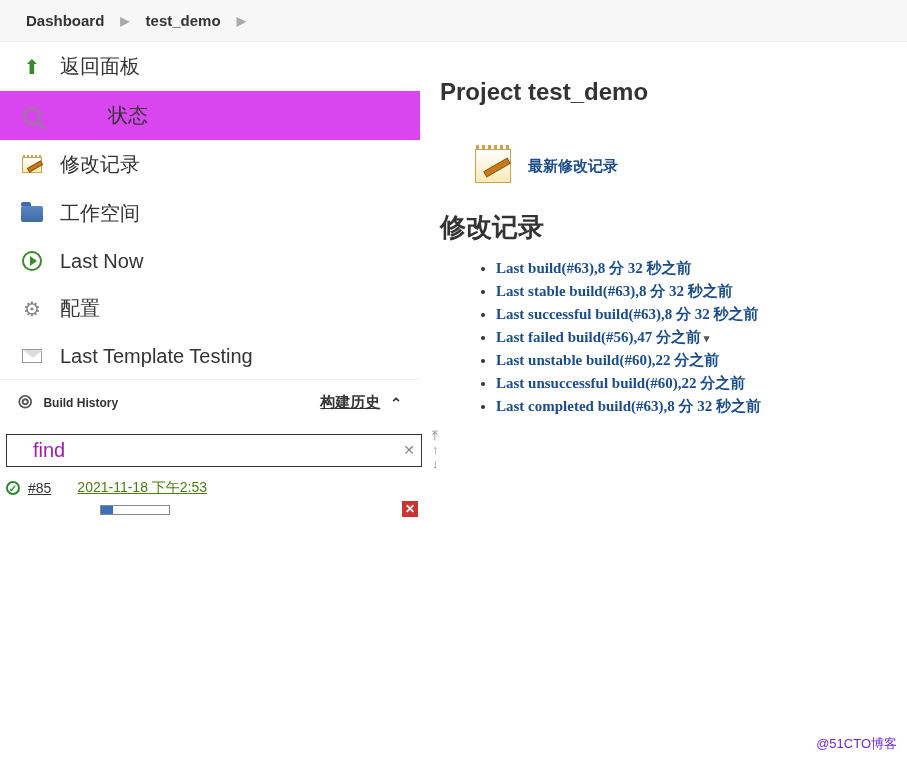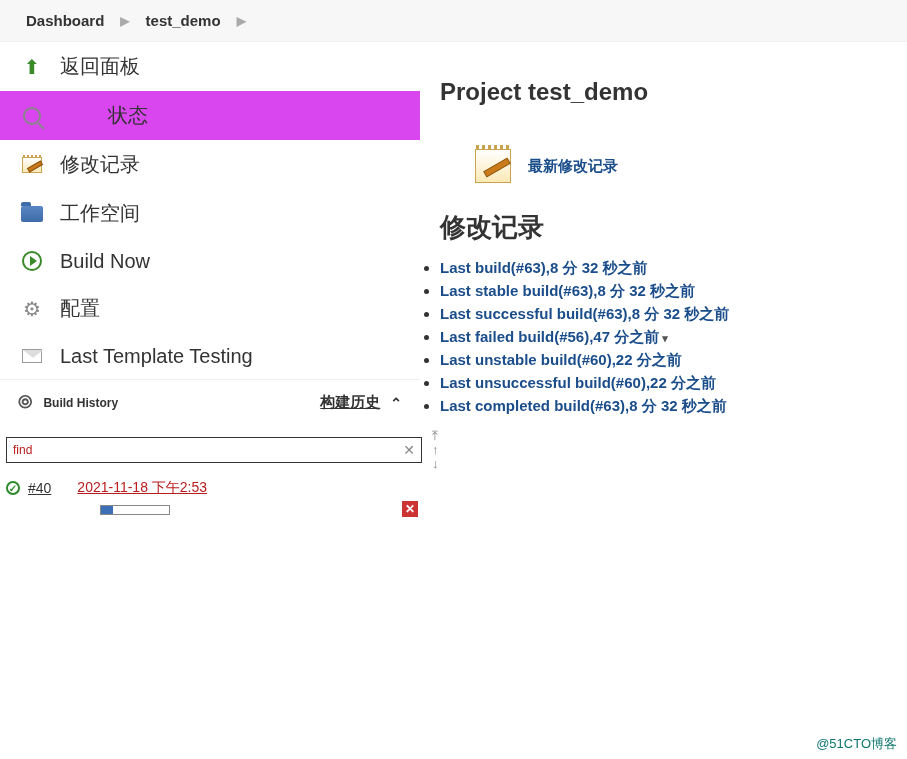--- a/index.html
+++ b/index.html
@@ -37,51 +37,51 @@
   .ico-trend{color:#555;font-size:18px;letter-spacing:-3px;}
 
   .history-head { display:flex; align-items:center; padding:12px 18px; font-weight:bold; border-top:1px solid #eee; }
   .history-head .icon{margin-right:14px;}
   .history-head .title{flex:1;font-size:12px;}
   .history-head .sub{text-decoration:underline;margin-right:10px;font-weight:bold;}
   .history-head .chev{font-size:14px;font-weight:bold;}
 
   .find-row{display:flex;align-items:center;padding:4px 0 0 6px;}
   .find-box{flex:0 0 416px;border:1px solid #333;display:flex;align-items:center;padding:4px 6px;}
-  .find-box input{flex:1;border:none;outline:none;font-size:12px;color:#b91c1c;font-family:inherit;}
+  .find-box input{flex:1;border:none;outline:none;font-size:20px;color:#a21caf;font-family:inherit;margin-left:20px;}
   .find-box .clear{color:#888;cursor:pointer;font-size:14px;}
   .arrows{display:flex;flex-direction:column;margin-left:10px;color:#888;font-size:13px;line-height:14px;}
 
   .build-row{display:flex;align-items:center;padding:8px 6px 2px 6px;font-size:14px;}
   .build-row .ball{width:14px;height:14px;border:2px solid #2a8a2a;border-radius:50%;display:inline-flex;align-items:center;justify-content:center;color:#2a8a2a;font-size:10px;font-weight:bold;margin-right:8px;}
   .build-row .num{text-decoration:underline;margin-right:26px;color:#333;}
-  .build-row .date{text-decoration:underline;color:#b91c1c;text-align:center;}
+  .build-row .date{text-decoration:underline;color:#4d7c0f;text-align:center;}
   .progress-wrap{margin-left:100px;margin-top:2px;}
   .progress{width:70px;height:10px;border:1px solid #888;display:inline-block;position:relative;}
   .progress .fill{position:absolute;left:0;top:0;bottom:0;width:18%;background:#3b6fb6;}
   .cancel-x{float:right;margin-right:2px;width:16px;height:16px;background:#c33;color:#fff;font-size:12px;display:inline-flex;align-items:center;justify-content:center;font-weight:bold;cursor:pointer;}
 
   h1.page-title{font-size:24px;font-weight:bold;margin:16px 0 40px 0;}
   .main-links{margin-left:30px;}
   .main-link{display:flex;align-items:center;margin-bottom:10px;}
   .main-link .big-icon{width:46px;height:40px;margin-right:12px;display:inline-flex;align-items:center;justify-content:center;}
   .big-folder{width:40px;height:30px;background:linear-gradient(#6a96d4,#3e6ca8);border-radius:3px;position:relative;}
   .big-folder:before{content:"";position:absolute;top:-6px;left:0;width:16px;height:6px;background:#3e6ca8;border-radius:3px 3px 0 0;}
   .big-note{width:36px;height:34px;border:1px solid #c9a34f;background:linear-gradient(#fff,#fce9b7);position:relative;}
   .big-note:before{content:"";position:absolute;top:-5px;left:0;right:0;height:5px;background:repeating-linear-gradient(90deg,#c9a34f 0 3px,transparent 3px 6px);}
   .big-note:after{content:"";position:absolute;width:26px;height:5px;background:#c97a1a;transform:rotate(-30deg);top:15px;left:8px;box-shadow:0 0 0 1px #8a520a;}
   .main-link a{font-weight:bold;color:#1a4d8a;}
 
   h2.section{font-size:26px;font-weight:bold;margin:24px 0 14px 0;}
-  ul.permalinks{list-style:disc;}
+  ul.permalinks{list-style:disc;margin-left:56px;font-family:Liberation Serif, serif;}
   ul.permalinks li{margin:4px 0;color:#333;}
   ul.permalinks li a{color:#1a4d8a;font-weight:bold;}
   .drop:after{content:" ▾";color:#555;font-size:11px;}
 
-  .watermark{position:fixed;bottom:6px;right:10px;color:#0f766e;font-size:13px;}
+  .watermark{position:fixed;bottom:6px;right:10px;color:#6d28d9;font-size:13px;}
 </style>
 </head>
 <body>
 
 <div class="breadcrumbs">
   <a href="#" class="crumb">Dashboard</a>
   <span class="sep">▶</span>
   <a href="#" class="crumb">test_demo</a>
   <span class="sep">▶</span>
 </div>
@@ -110,21 +110,21 @@
     <div class="side-item">
       <span class="icon">
           <span class="ico-folder"></span>
         </span>
       <span class="label">工作空间</span>
     </div>
     <div class="side-item">
       <span class="icon">
           <span class="ico-build"></span>
         </span>
-      <span class="label">Build Now</span>
+      <span class="label">Last Now</span>
     </div>
     <div class="side-item">
       <span class="icon">
           <span class="ico-gear">⚙</span>
         </span>
       <span class="label">配置</span>
     </div>
     <div class="side-item">
       <span class="icon">
           <span class="ico-mail"></span>
@@ -146,21 +146,21 @@
       </div>
       <div class="arrows">
         <span>⤒</span>
         <span>↑</span>
         <span>↓</span>
       </div>
     </div>
 
     <div class="build-row">
       <span class="ball">✓</span>
-      <a href="#" class="num">#40</a>
+      <a href="#" class="num">#85</a>
       <a href="#" class="date">2021-11-18 下午2:53</a>
     </div>
     <div class="progress-wrap">
       <span class="progress"><span class="fill"></span></span>
       <span class="cancel-x">✕</span>
     </div>
 
   </div>
 
   <div class="main">

